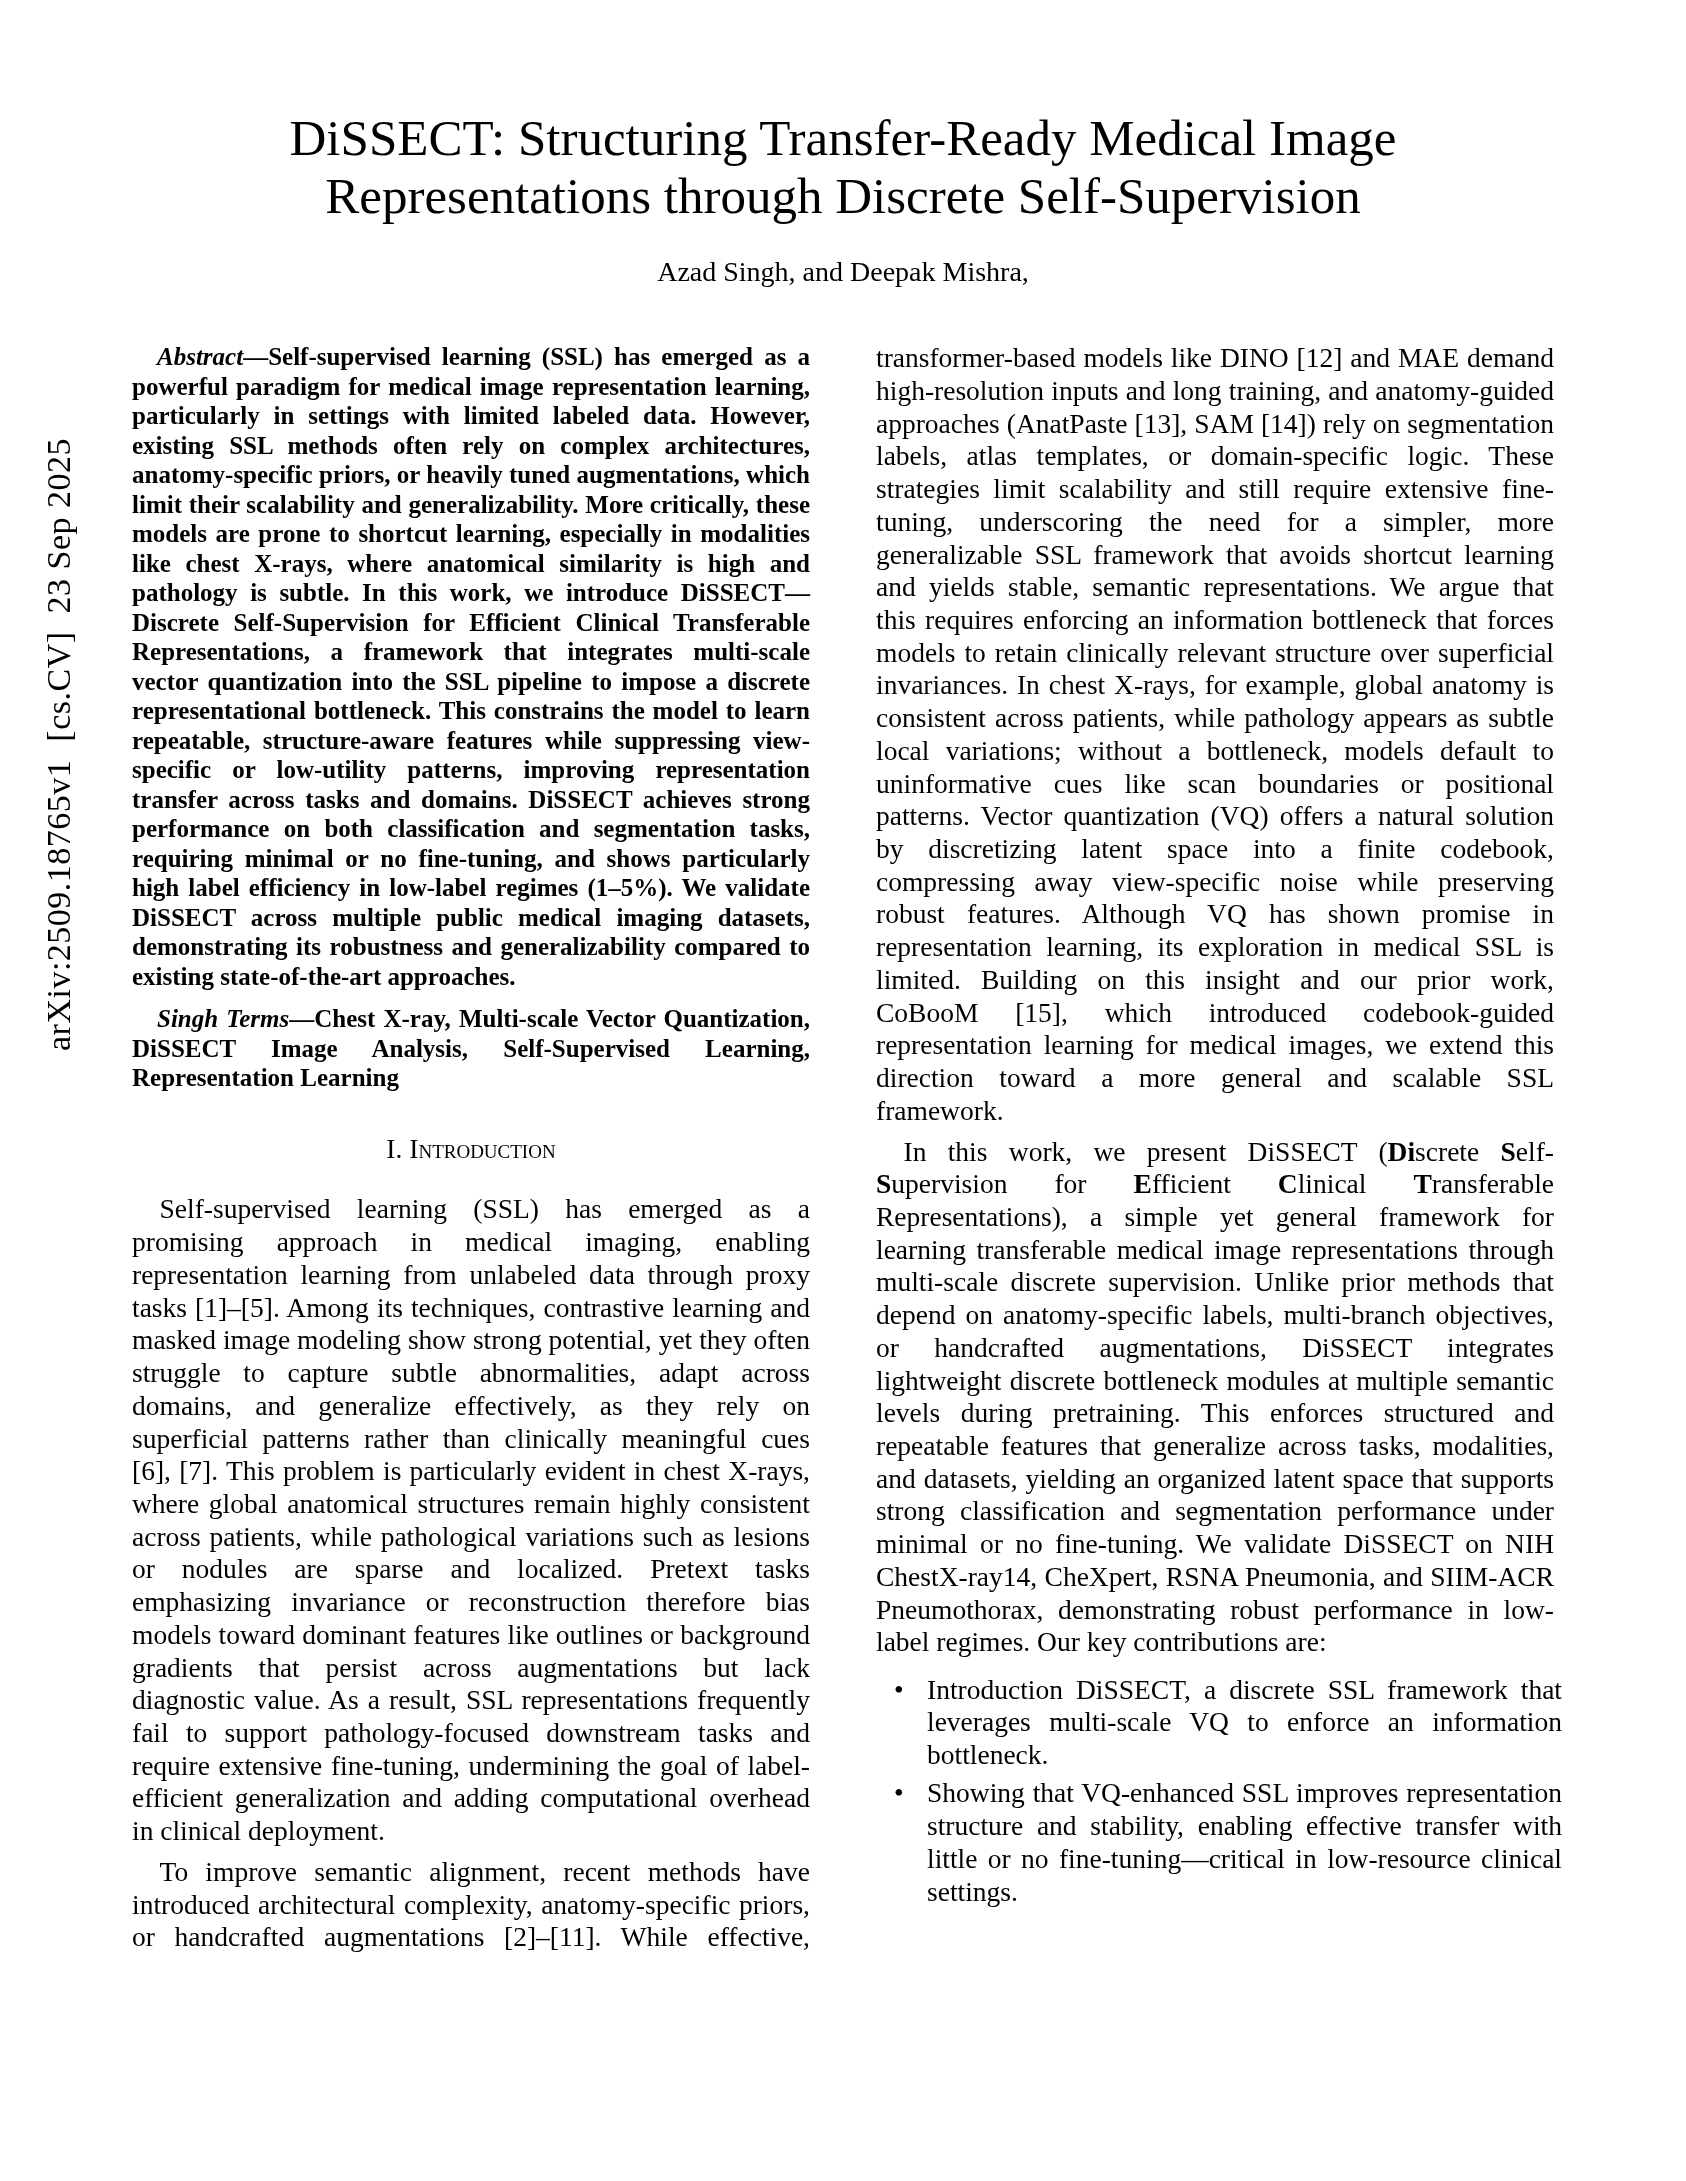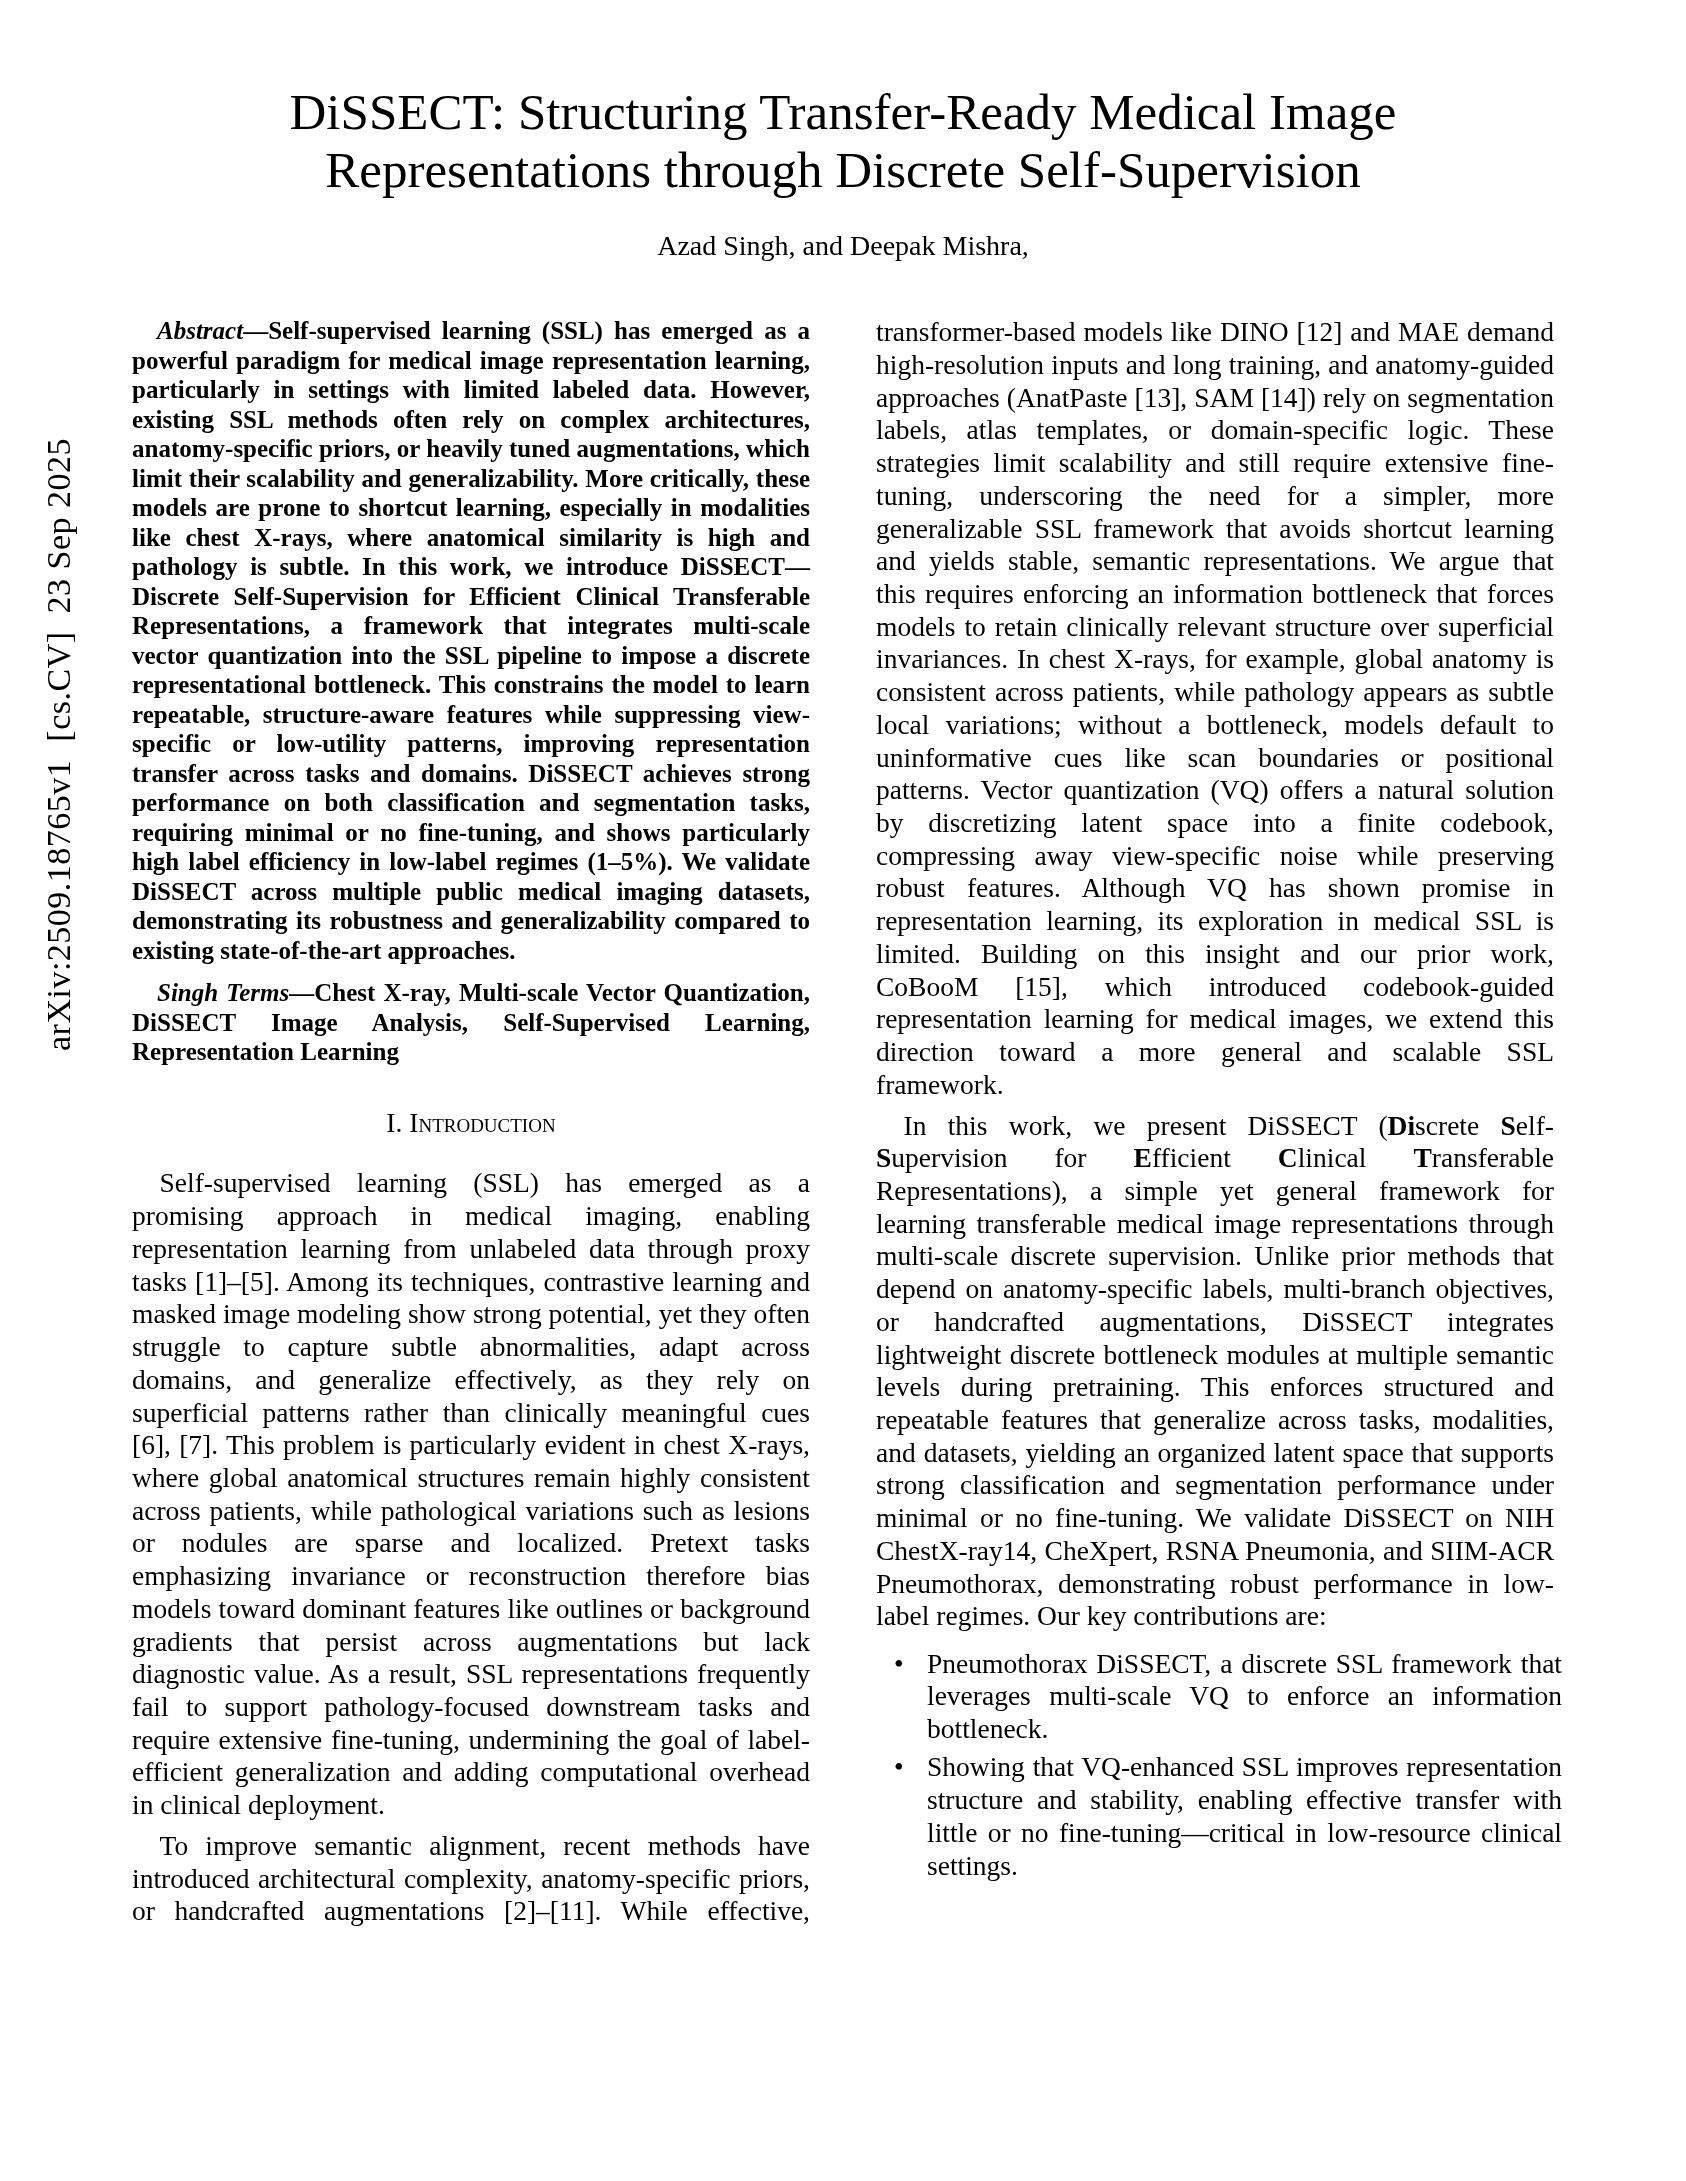--- a/index.html
+++ b/index.html
@@ -21,21 +21,21 @@
     top: 1051px;
     left: 40px;
     transform: rotate(-90deg);
     transform-origin: 0 0;
     white-space: pre;
     font-size: 34px;
     letter-spacing: 0.5px;
     color: #000000;
   }
   .paper-header {
-    padding-top: 83px;
+    padding-top: 109px;
   }
   .paper-title {
     font-size: 51px;
     font-weight: normal;
     line-height: 1.14;
     text-align: center;
     max-width: 1175px;
     margin: 0 auto;
   }
   .paper-authors {
@@ -122,21 +122,21 @@
     </div>
 
     <div class="col">
       <p class="body-para no-indent">transformer-based models like DINO [12] and MAE demand high-resolution inputs and long training, and anatomy-guided approaches (AnatPaste [13], SAM [14]) rely on segmentation labels, atlas templates, or domain-specific logic. These strategies limit scalability and still require extensive fine-tuning, underscoring the need for a simpler, more generalizable SSL framework that avoids shortcut learning and yields stable, semantic representations. We argue that this requires enforcing an information bottleneck that forces models to retain clinically relevant structure over superficial invariances. In chest X-rays, for example, global anatomy is consistent across patients, while pathology appears as subtle local variations; without a bottleneck, models default to uninformative cues like scan boundaries or positional patterns. Vector quantization (VQ) offers a natural solution by discretizing latent space into a finite codebook, compressing away view-specific noise while preserving robust features. Although VQ has shown promise in representation learning, its exploration in medical SSL is limited. Building on this insight and our prior work, CoBooM [15], which introduced codebook-guided representation learning for medical images, we extend this direction toward a more general and scalable SSL framework.</p>
 
       <p class="body-para"><span>In this work, we present DiSSECT (</span><span class="b">Di</span><span>screte </span><span class="b">S</span><span>elf-</span><span class="b">S</span><span>upervision for </span><span class="b">E</span><span>fficient </span><span class="b">C</span><span>linical </span><span class="b">T</span><span>ransferable Representations), a simple yet general framework for learning transferable medical image representations through multi-scale discrete supervision. Unlike prior methods that depend on anatomy-specific labels, multi-branch objectives, or handcrafted augmentations, DiSSECT integrates lightweight discrete bottleneck modules at multiple semantic levels during pretraining. This enforces structured and repeatable features that generalize across tasks, modalities, and datasets, yielding an organized latent space that supports strong classification and segmentation performance under minimal or no fine-tuning. We validate DiSSECT on NIH ChestX-ray14, CheXpert, RSNA Pneumonia, and SIIM-ACR Pneumothorax, demonstrating robust performance in low-label regimes. Our key contributions are:</span></p>
 
       <div class="bullet-list">
         <div class="bullet-item">
           <span class="bullet-glyph">•</span>
-          <span class="bullet-text">Pneumothorax DiSSECT, a discrete SSL framework that leverages multi-scale VQ to enforce an information bottleneck.</span>
+          <span class="bullet-text">Introduction DiSSECT, a discrete SSL framework that leverages multi-scale VQ to enforce an information bottleneck.</span>
         </div>
         <div class="bullet-item">
           <span class="bullet-glyph">•</span>
           <span class="bullet-text">Showing that VQ-enhanced SSL improves representation structure and stability, enabling effective transfer with little or no fine-tuning—critical in low-resource clinical settings.</span>
         </div>
       </div>
     </div>
 
   </div>
 </div>

